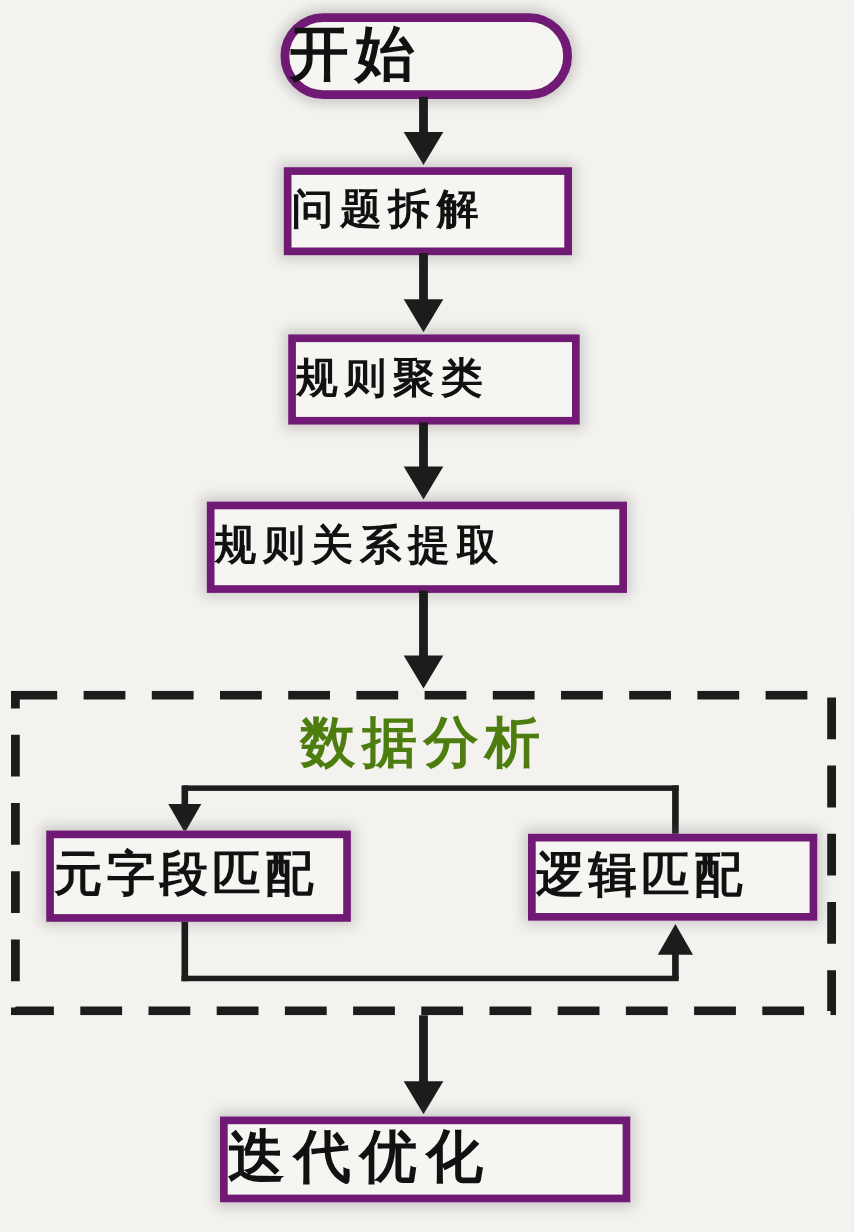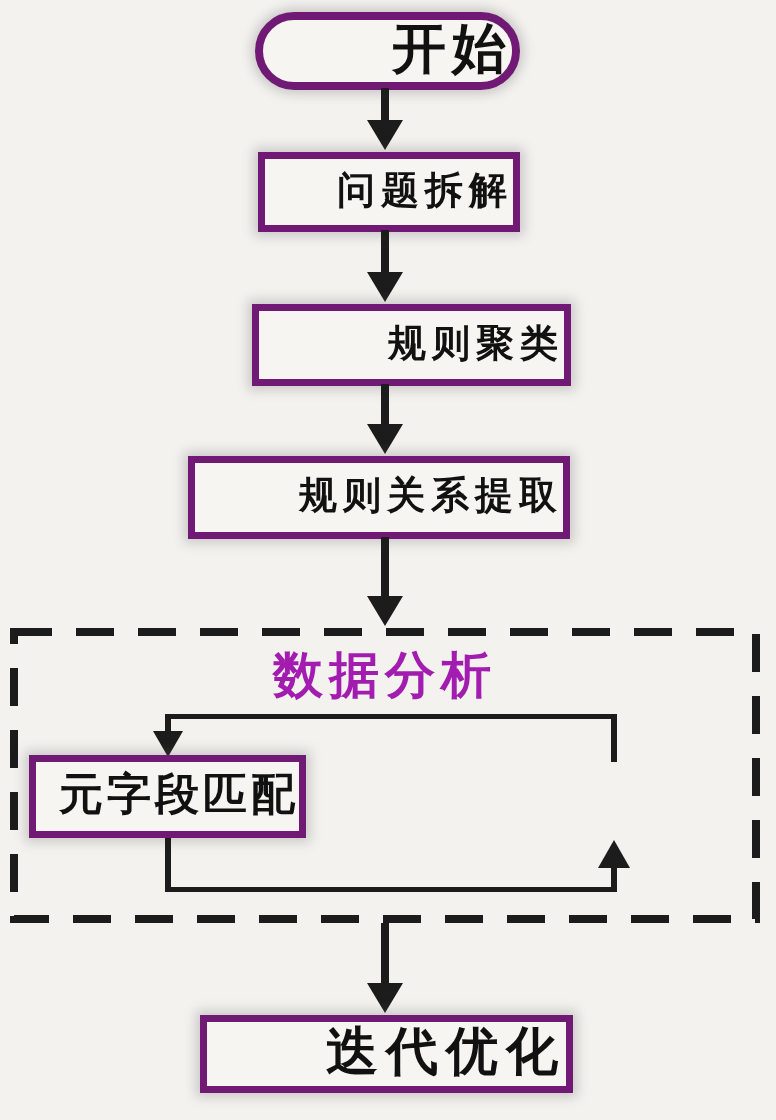--- a/index.html
+++ b/index.html
@@ -17,37 +17,37 @@
     overflow: hidden;
   }
   .node {
     position: absolute;
     box-sizing: border-box;
     border: 7px solid #701a75;
     background: #f6f5f2;
     color: #111111;
     display: flex;
     align-items: center;
-    justify-content: flex-end;
+    justify-content: flex-start;
     font-weight: bold;
     letter-spacing: 6px;
     box-shadow: 0 0 11px 4px rgba(95, 95, 95, 0.28);
   }
   .node .lbl {
     white-space: nowrap;
     transform: translateY(-2px);
   }
   .stadium {
     border-width: 8px;
     border-radius: 42px;
     font-size: 54px;
   }
   .step { font-size: 38px; }
   .inner { font-size: 44px; letter-spacing: 4px; }
-  .final { font-size: 52px; letter-spacing: 8px; padding-left: 26px; }
+  .final { font-size: 52px; letter-spacing: 8px; }
 
   .vline, .hline {
     position: absolute;
     background: #1c1c1c;
   }
   .vline { width: 8px; }
   .hline { height: 5px; }
   .vline.thin { width: 6px; }
 
   .ah-down {
@@ -75,21 +75,21 @@
     width: 750px; height: 295px;
   }
   .group svg { display: block; }
   .group-title {
     position: absolute;
     left: 0; right: 0;
     top: 14px;
     text-align: center;
     font-size: 50px;
     font-weight: bold;
-    color: #a21caf;
+    color: #4d7c0f;
     letter-spacing: 6px;
   }
 </style>
 </head>
 <body>
 
 <div class="canvas">
 
   <div class="node stadium" style="left:255px; top:12px; width:265px; height:78px;">
     <span class="lbl">开始</span>
@@ -98,21 +98,21 @@
   <div class="vline" style="left:381px; top:88px; height:36px;"></div>
   <div class="ah-down" style="left:367px; top:120px;"></div>
 
   <div class="node step" style="left:258px; top:152px; width:262px; height:80px;">
     <span class="lbl">问题拆解</span>
   </div>
 
   <div class="vline" style="left:381px; top:230px; height:44px;"></div>
   <div class="ah-down" style="left:367px; top:272px;"></div>
 
-  <div class="node step" style="left:252px; top:304px; width:319px; height:82px;">
+  <div class="node step" style="left:262px; top:304px; width:265px; height:82px;">
     <span class="lbl">规则聚类</span>
   </div>
 
   <div class="vline" style="left:381px; top:384px; height:42px;"></div>
   <div class="ah-down" style="left:367px; top:424px;"></div>
 
   <div class="node step" style="left:188px; top:456px; width:382px; height:83px;">
     <span class="lbl">规则关系提取</span>
   </div>
 
@@ -124,24 +124,27 @@
       <rect x="4" y="4" width="742" height="287" fill="none" stroke="#1c1c1c" stroke-width="8" stroke-dasharray="38 24"></rect>
     </svg>
     <div class="group-title">数据分析</div>
   </div>
 
   <div class="hline" style="left:167px; top:714px; width:450px;"></div>
   <div class="vline thin" style="left:165px; top:714px; height:20px;"></div>
   <div class="ah-down small" style="left:153px; top:731px;"></div>
   <div class="vline thin" style="left:611px; top:714px; height:48px;"></div>
 
-  <div class="node inner" style="left:29px; top:755px; width:277px; height:83px;">
+  <div class="node inner" style="left:42px; top:755px; width:277px; height:83px;">
     <span class="lbl">元字段匹配</span>
   </div>
 
+  <div class="node inner" style="left:480px; top:758px; width:263px; height:79px;">
+    <span class="lbl">逻辑匹配</span>
+  </div>
 
   <div class="vline thin" style="left:165px; top:838px; height:54px;"></div>
   <div class="hline" style="left:165px; top:887px; width:452px;"></div>
   <div class="vline thin" style="left:611px; top:864px; height:26px;"></div>
   <div class="ah-up" style="left:598px; top:840px;"></div>
 
   <div class="vline" style="left:381px; top:923px; height:62px;"></div>
   <div class="ah-down" style="left:367px; top:983px;"></div>
 
   <div class="node final" style="left:200px; top:1015px; width:373px; height:78px;">

